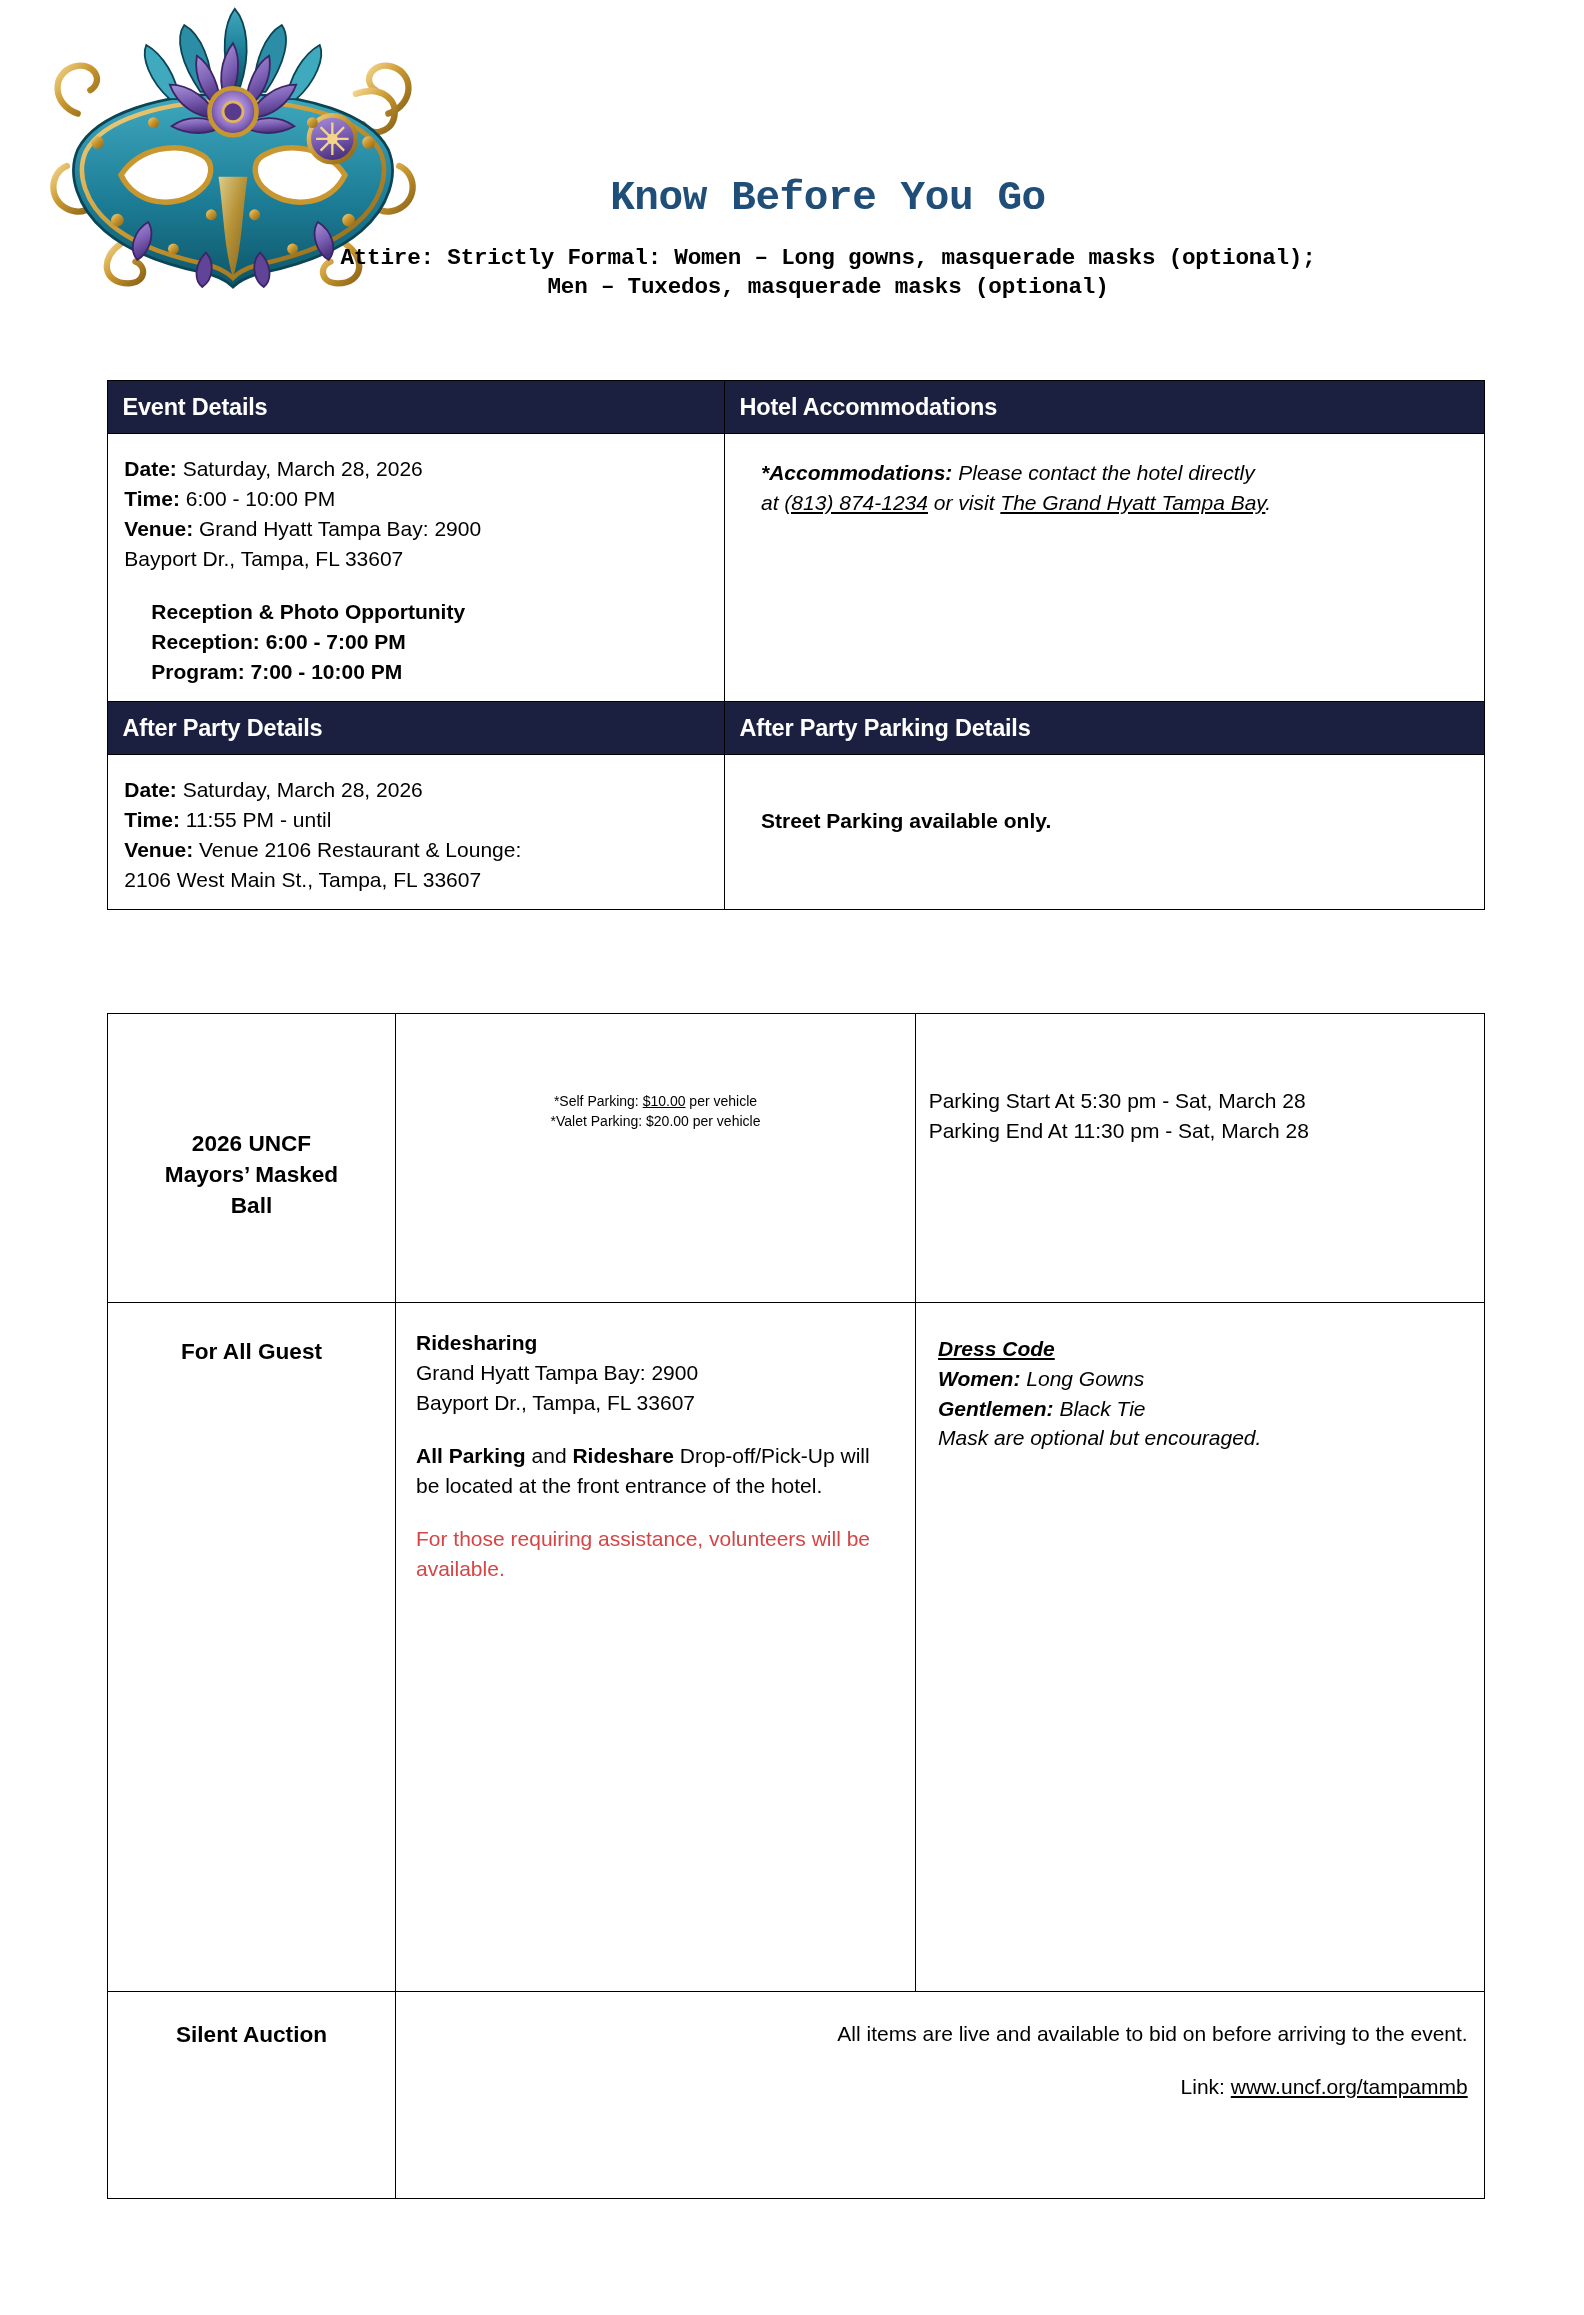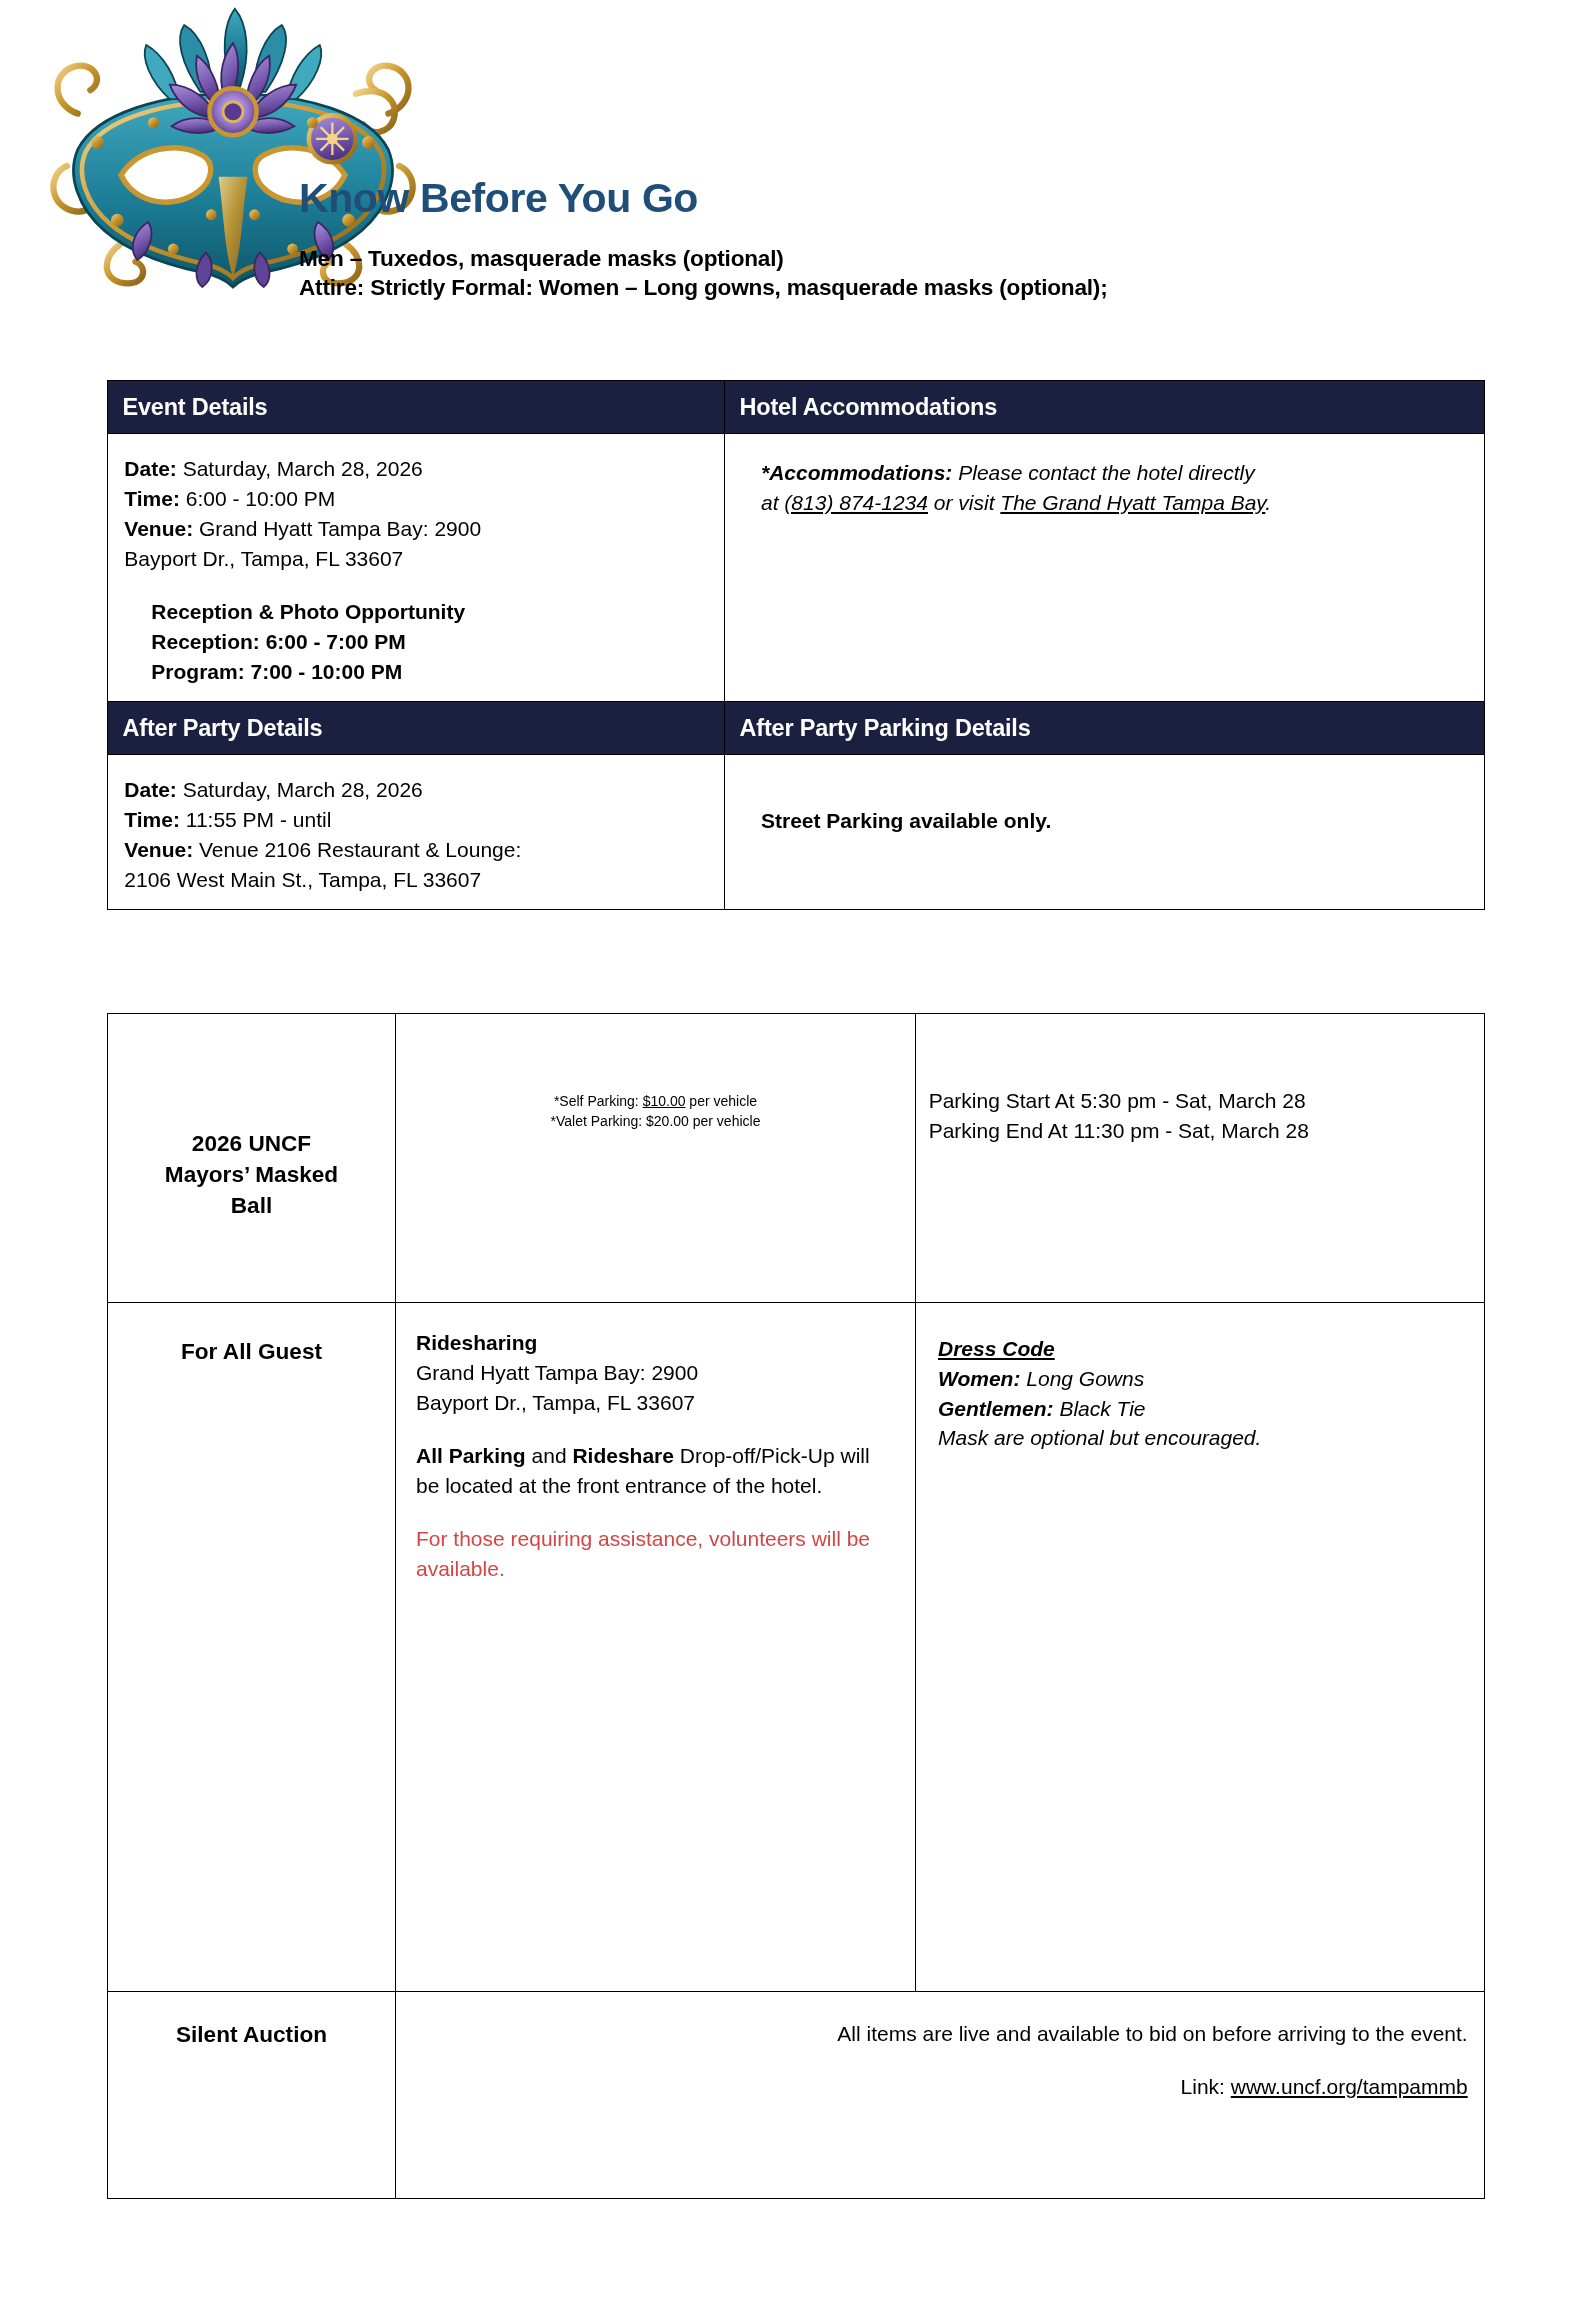--- a/index.html
+++ b/index.html
@@ -24,20 +24,22 @@
     width: 398px;
     height: 289px;
   }
 
   
   #header-block {
     position: absolute;
     left: 299px;
     top: 177px;
     width: 1058px;
+    text-align: center;
+    font-family: Liberation Mono, monospace;
   }
   #doc-title {
     font-size: 41px;
     font-weight: bold;
     color: #1F4E79;
     letter-spacing: -0.4px;
     line-height: 1.05;
     margin: 0 0 23.5px 0;
     font-stretch: condensed;
   }
@@ -230,22 +232,22 @@
       <circle cx="196" cy="230" r="6"></circle>
         <circle cx="244" cy="230" r="6"></circle>
       <circle cx="132" cy="128" r="6"></circle>
         <circle cx="308" cy="128" r="6"></circle>
     </g>
   </svg>
 </div>
 
 <div id="header-block">
   <div id="doc-title">Know Before You Go</div>
+  <div class="attire-line">Attire: Strictly Formal: Women – Long gowns, masquerade masks (optional);</div>
   <div class="attire-line">Men – Tuxedos, masquerade masks (optional)</div>
-  <div class="attire-line">Attire: Strictly Formal: Women – Long gowns, masquerade masks (optional);</div>
 </div>
 
 <table class="tbl" id="tbl-top">
   <colgroup>
       <col class="c1">
       <col class="c2">
     </colgroup>
   <tbody>
     <tr>
       <td class="navy">

